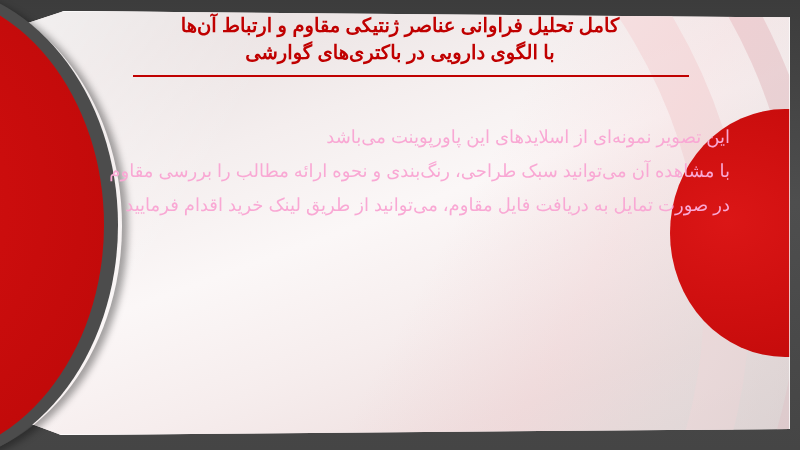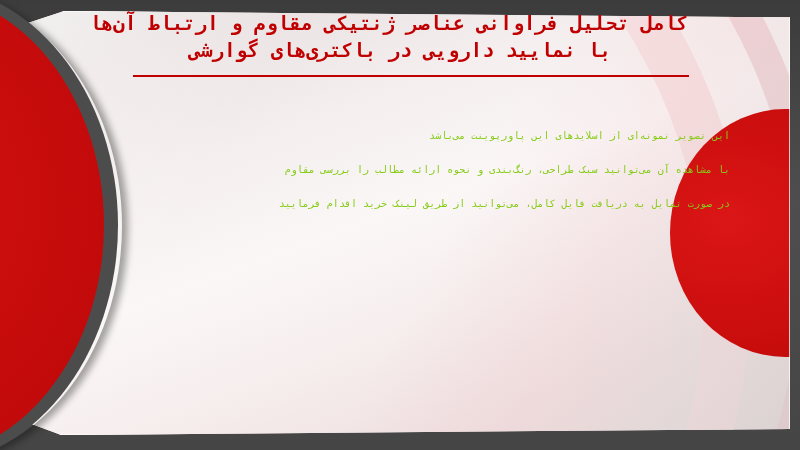--- a/index.html
+++ b/index.html
@@ -6,21 +6,21 @@
     margin: 0;
     padding: 0;
     background: #3f3f3f;
   }
   #slide {
     position: relative;
     width: 800px;
     height: 450px;
     overflow: hidden;
     background: #4a4a4a;
-    font-family: Liberation Mono, monospace;
+    font-family: Liberation Sans, sans-serif;
   }
 
   
   .frame-bg {
     position: absolute;
     inset: 0;
     background: #4b4b4b;
   }
   .frame-bg-grad {
     position: absolute;
@@ -146,22 +146,22 @@
   
   .body-block {
     position: absolute;
     left: 60px;
     right: 70px;
     top: 120px;
     text-align: right;
     direction: rtl;
   }
   .body-line {
-    color: #84cc16;
-    font-size: 10px;
+    color: #f9a8d4;
+    font-size: 18px;
     line-height: 34px;
     font-weight: 400;
     white-space: nowrap;
     direction: rtl;
   }
 </style>
 </head>
 <body>
 
 <div id="slide">
@@ -189,23 +189,23 @@
 
     <div class="panel-inner-edge"></div>
   </div>
 
   <div class="left-ellipse-shadow"></div>
   <div class="left-ellipse-border"></div>
   <div class="left-ellipse"></div>
 
   <div class="title-block">
     <div class="title-line">کامل تحلیل فراوانی عناصر ژنتیکی مقاوم و ارتباط آن‌ها</div>
-    <div class="title-line">با نمایید دارویی در باکتری‌های گوارشی</div>
+    <div class="title-line">با الگوی دارویی در باکتری‌های گوارشی</div>
   </div>
   <div class="title-rule"></div>
 
   <div class="body-block">
     <div class="body-line">این تصویر نمونه‌ای از اسلایدهای این پاورپوینت می‌باشد</div>
     <div class="body-line">با مشاهده آن می‌توانید سبک طراحی، رنگ‌بندی و نحوه ارائه مطالب را بررسی مقاوم</div>
-    <div class="body-line">در صورت تمایل به دریافت فایل کامل، می‌توانید از طریق لینک خرید اقدام فرمایید</div>
+    <div class="body-line">در صورت تمایل به دریافت فایل مقاوم، می‌توانید از طریق لینک خرید اقدام فرمایید</div>
   </div>
 
 </div>
 
 </body></html>

